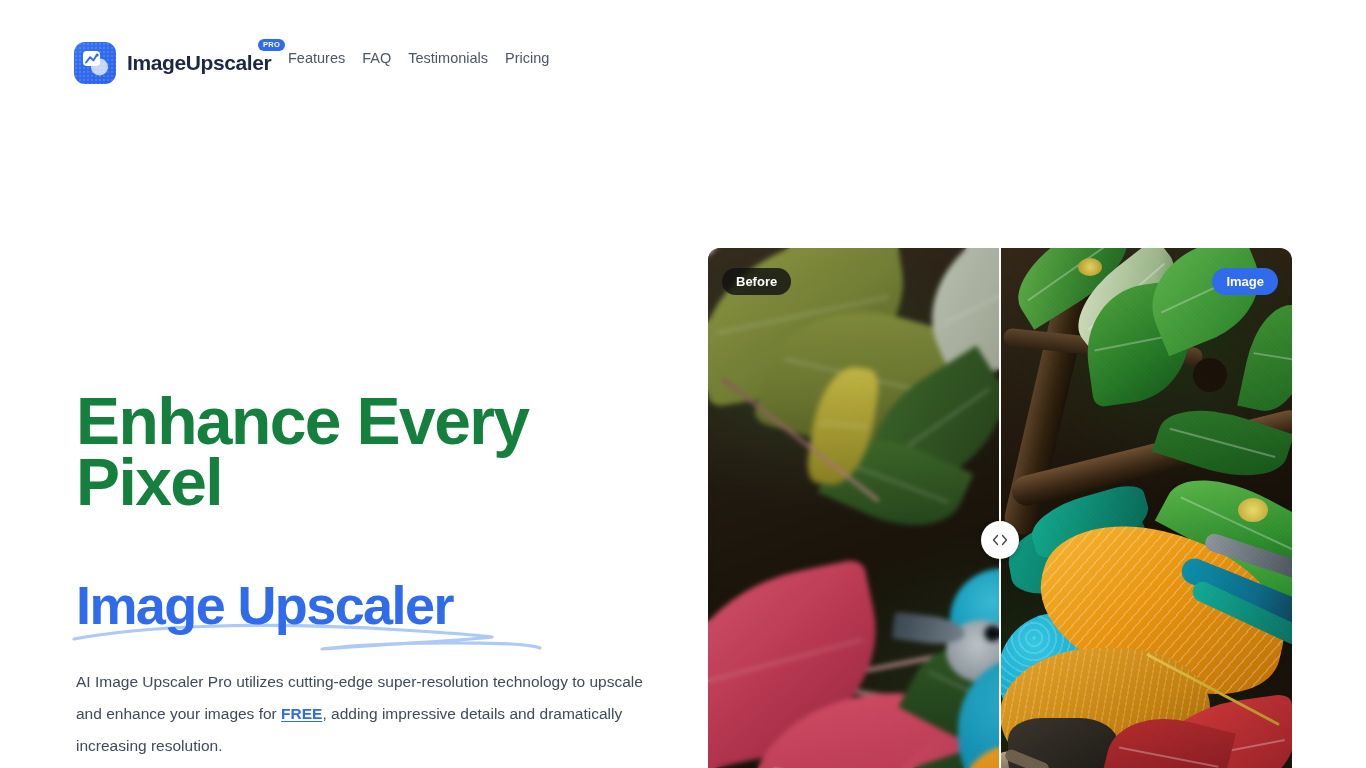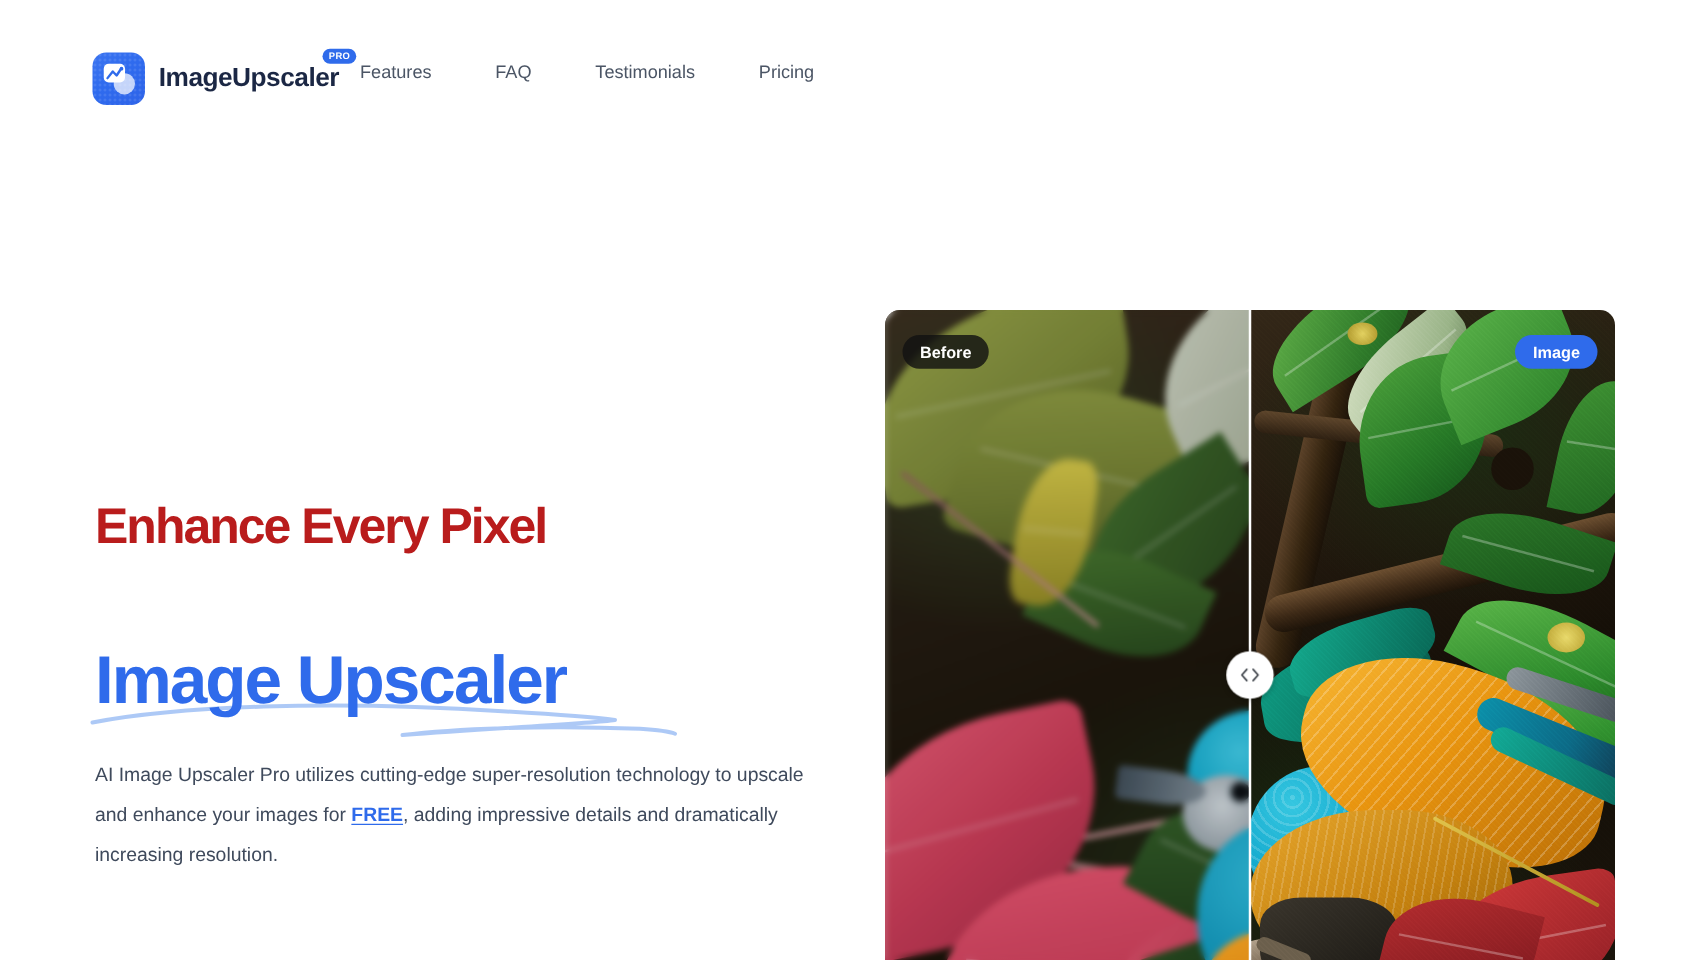--- a/index.html
+++ b/index.html
@@ -77,21 +77,21 @@
     left: 288px;
     top: 50px;
     display: flex;
     align-items: center;
     gap: 0px;
   }
   .nav a {
     font-size: 14.5px;
     color: #4b5565;
     text-decoration: none;
-    padding: 0 51px 0 0;
+    padding: 0 17px 0 0;
     white-space: nowrap;
     cursor: pointer;
   }
   .nav a:last-child { padding-right: 0; }
 
   .header-cta {
     position: absolute;
     right: 75px;
     top: 41px;
     background: #2f6beb;
@@ -110,24 +110,24 @@
 
   
   .hero-left {
     position: absolute;
     left: 76px;
     top: 330px;
     width: 600px;
   }
 
   .hero-title {
-    font-size: 40px;
+    font-size: 66px;
     line-height: 61px;
     font-weight: bold;
-    color: #b91c1c;
+    color: #15803d;
     letter-spacing: -1.6px;
     white-space: pre-line;
   }
 
   .hero-accent-wrap {
     position: relative;
     display: inline-block;
     margin-top: 1px;
   }
   .hero-accent {

